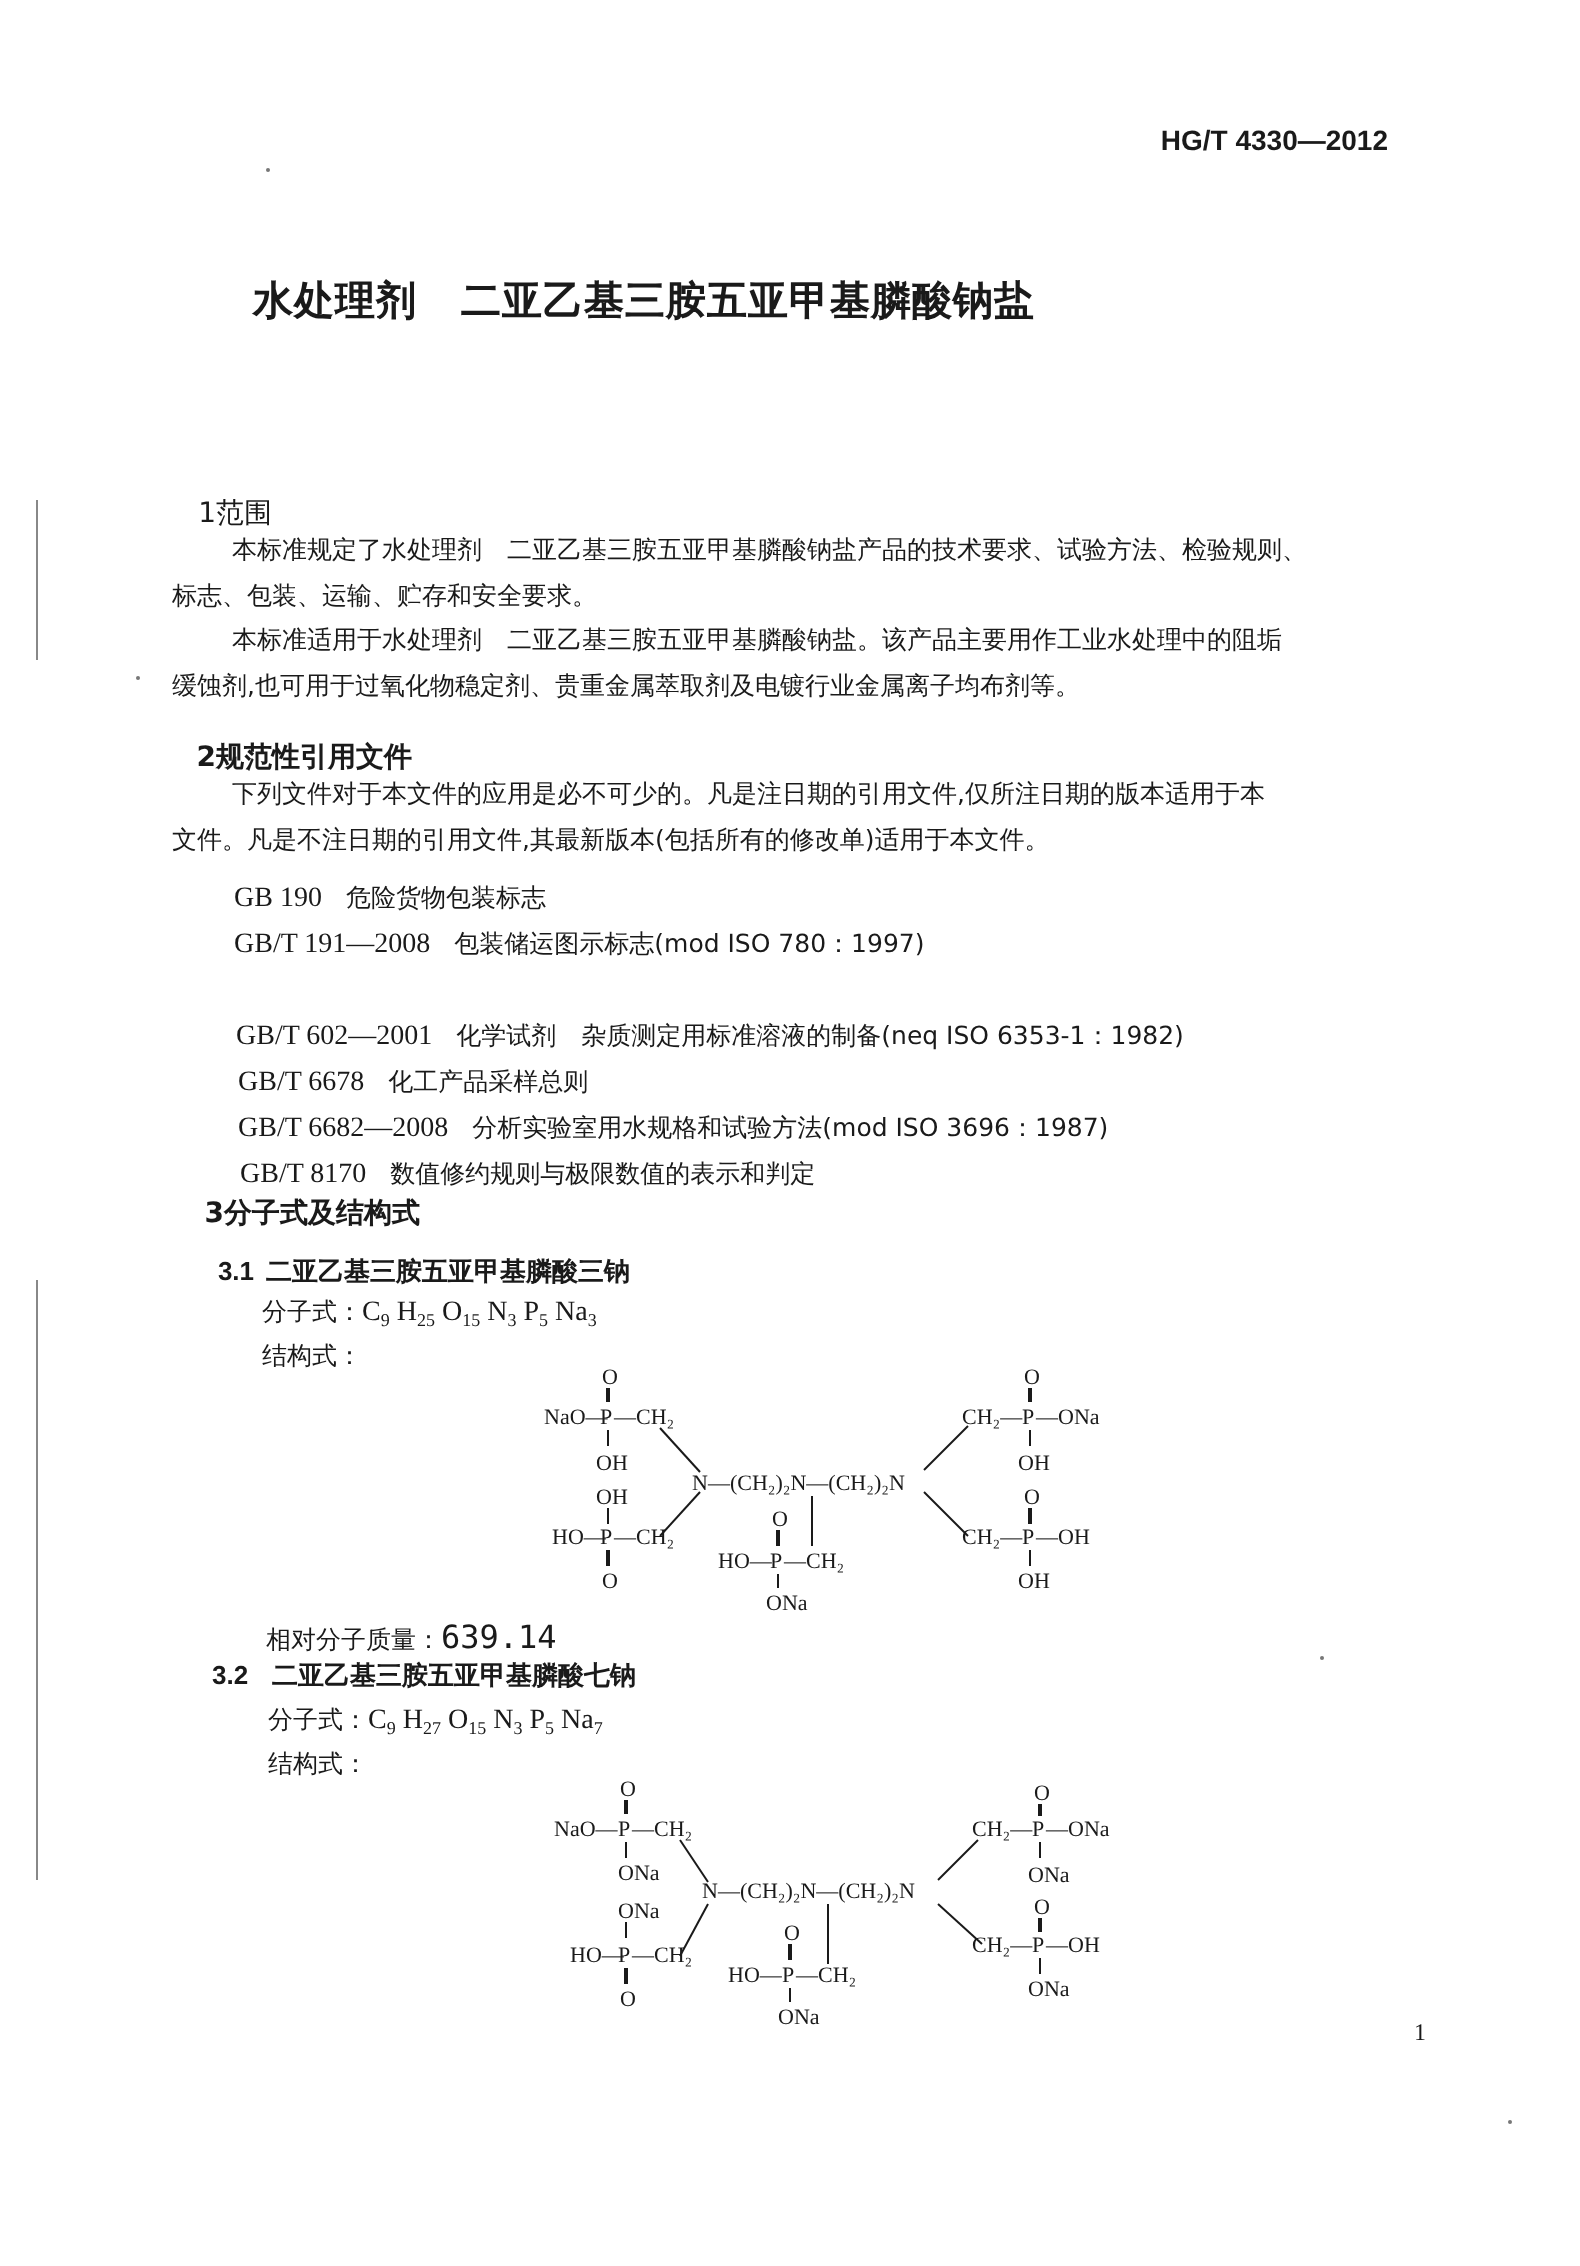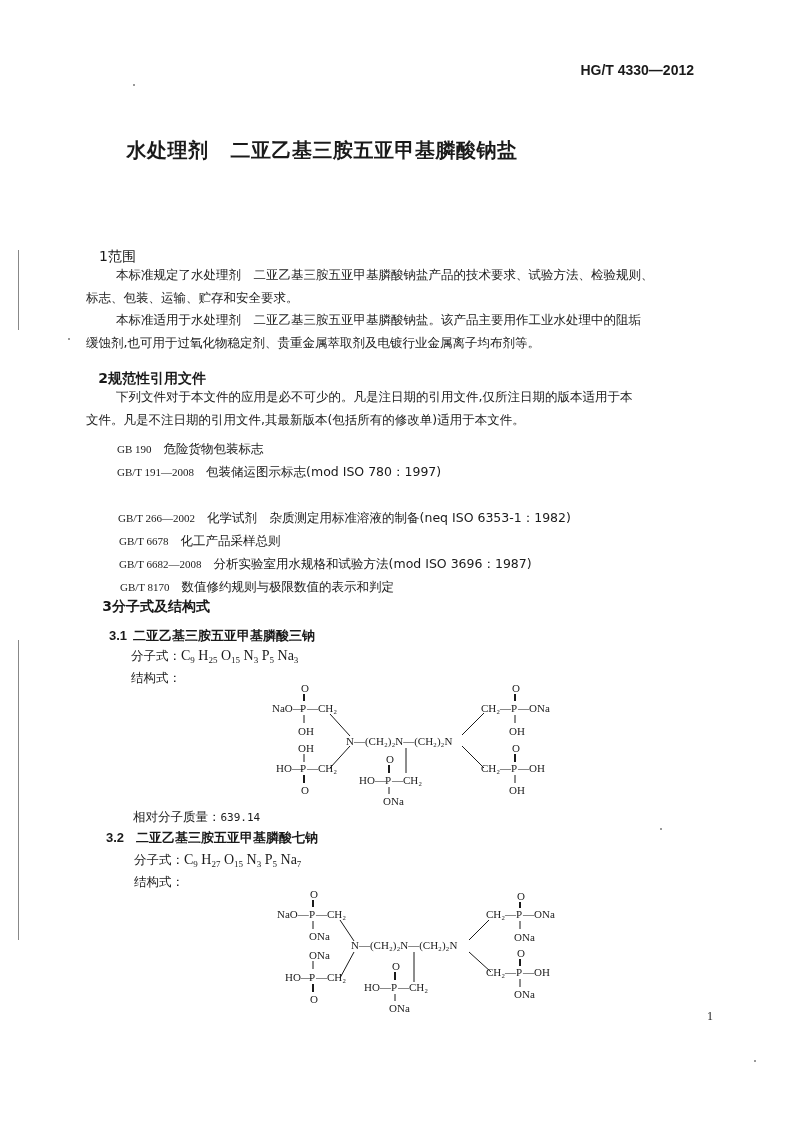--- a/index.html
+++ b/index.html
@@ -10,29 +10,29 @@
   .title { left: 0; width: 644px; top: 137px; text-align: center; font-family: "DejaVu Sans", sans-serif; font-weight: bold; font-size: 20px; letter-spacing: 0.5px; }
   .title .gap { display: inline-block; width: 22px; }
   .warning { left: 86px; width: 620px; top: 182px; font-family: "DejaVu Sans", sans-serif; font-weight: bold; font-size: 12.5px; line-height: 27px; white-space: normal; }
   .warning .first { padding-left: 30px; }
   .h1 { font-family: "DejaVu Sans", sans-serif; font-size: 14px; text-align: right; }
   .h1.bold { font-weight: bold; }
   .h1 .num { display: inline-block; width: 22px; }
   .para { font-family: "DejaVu Sans", sans-serif; font-size: 12.5px; line-height: 23px; white-space: normal; width: 620px; }
   .para .indent { padding-left: 30px; }
   .ref { font-family: "DejaVu Sans", sans-serif; font-size: 12.5px; }
-  .ref .code { font-family: "Liberation Serif", serif; font-size: 11px; }
+  .ref .code { font-family: "Liberation Serif", serif; font-size: 14px; }
   .ref .sp { display: inline-block; width: 12px; }
   .sub-h { font-family: "DejaVu Sans", sans-serif; font-weight: bold; font-size: 13px; }
   .sub-h .num { display: inline-block; width: 30px; font-family: "Liberation Sans", sans-serif; }
   .formula { font-family: "DejaVu Sans", sans-serif; font-size: 12.5px; }
   .formula .chem { font-family: "Liberation Serif", serif; font-size: 14px; }
   .formula sub { font-size: 9px; vertical-align: -3px; line-height: 0; }
   .mass { font-family: "DejaVu Sans", sans-serif; font-size: 12.5px; }
-  .mass .val { font-family: "DejaVu Sans Mono", monospace; font-size: 11px; }
+  .mass .val { font-family: "DejaVu Sans Mono", monospace; font-size: 16px; }
   svg.struct { position: absolute; overflow: visible; }
   svg.struct text { font-family: "Liberation Serif", serif; font-size: 11px; fill: #1a1a1a; }
   svg.struct line { stroke: #1a1a1a; stroke-width: 1; }
   .pagenum { left: 707px; top: 1009px; font-family: "Liberation Serif", serif; font-size: 12px; }
   .margin-mark { position: absolute; left: 18px; width: 1px; background: #888; }
   .speck { position: absolute; width: 2px; height: 2px; background: #777; border-radius: 1px; }
 </style>
 </head>
 <body>
 
@@ -72,21 +72,21 @@
     <div>文件。凡是不注日期的引用文件,其最新版本(包括所有的修改单)适用于本文件。</div>
   </div>
 
   <div class="abs ref" style="left:117px;top:441px;">
     <span class="code">GB 190</span><span class="sp"></span><span>危险货物包装标志</span>
   </div>
   <div class="abs ref" style="left:117px;top:464px;">
     <span class="code">GB/T 191—2008</span><span class="sp"></span><span>包装储运图示标志(mod ISO 780：1997)</span>
   </div>
   <div class="abs ref" style="left:118px;top:510px;">
-    <span class="code">GB/T 266—2002</span><span class="sp"></span><span>化学试剂　杂质测定用标准溶液的制备(neq ISO 6353-1：1982)</span>
+    <span class="code">GB/T 602—2001</span><span class="sp"></span><span>化学试剂　杂质测定用标准溶液的制备(neq ISO 6353-1：1982)</span>
   </div>
   <div class="abs ref" style="left:119px;top:533px;text-align:right;">
     <span class="code">GB/T 6678</span><span class="sp"></span><span>化工产品采样总则</span>
   </div>
   <div class="abs ref" style="left:119px;top:556px;">
     <span class="code">GB/T 6682—2008</span><span class="sp"></span><span>分析实验室用水规格和试验方法(mod ISO 3696：1987)</span>
   </div>
   <div class="abs ref" style="left:120px;top:579px;">
     <span class="code">GB/T 8170</span><span class="sp"></span><span>数值修约规则与极限数值的表示和判定</span>
   </div>

